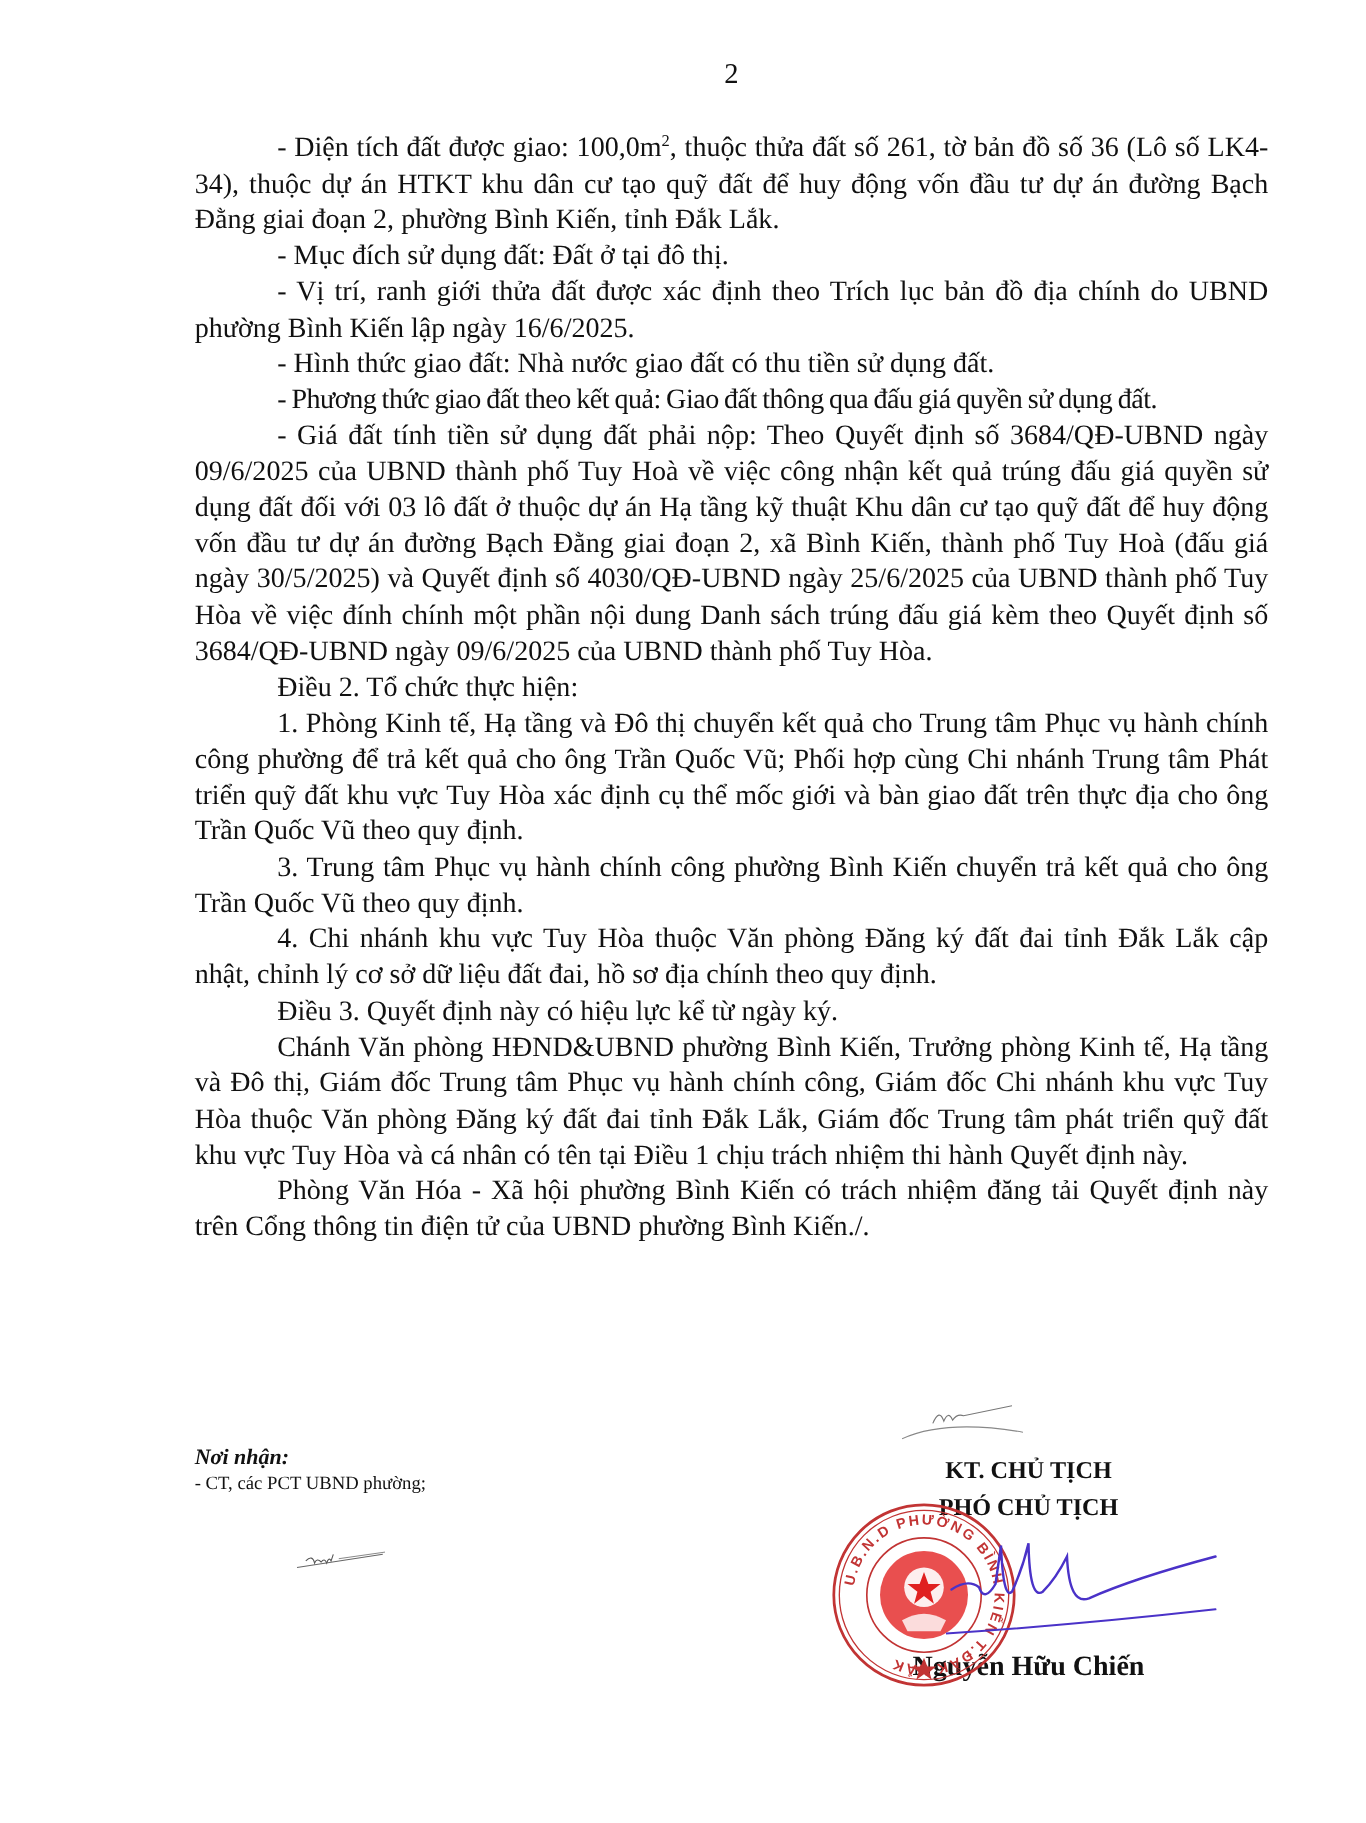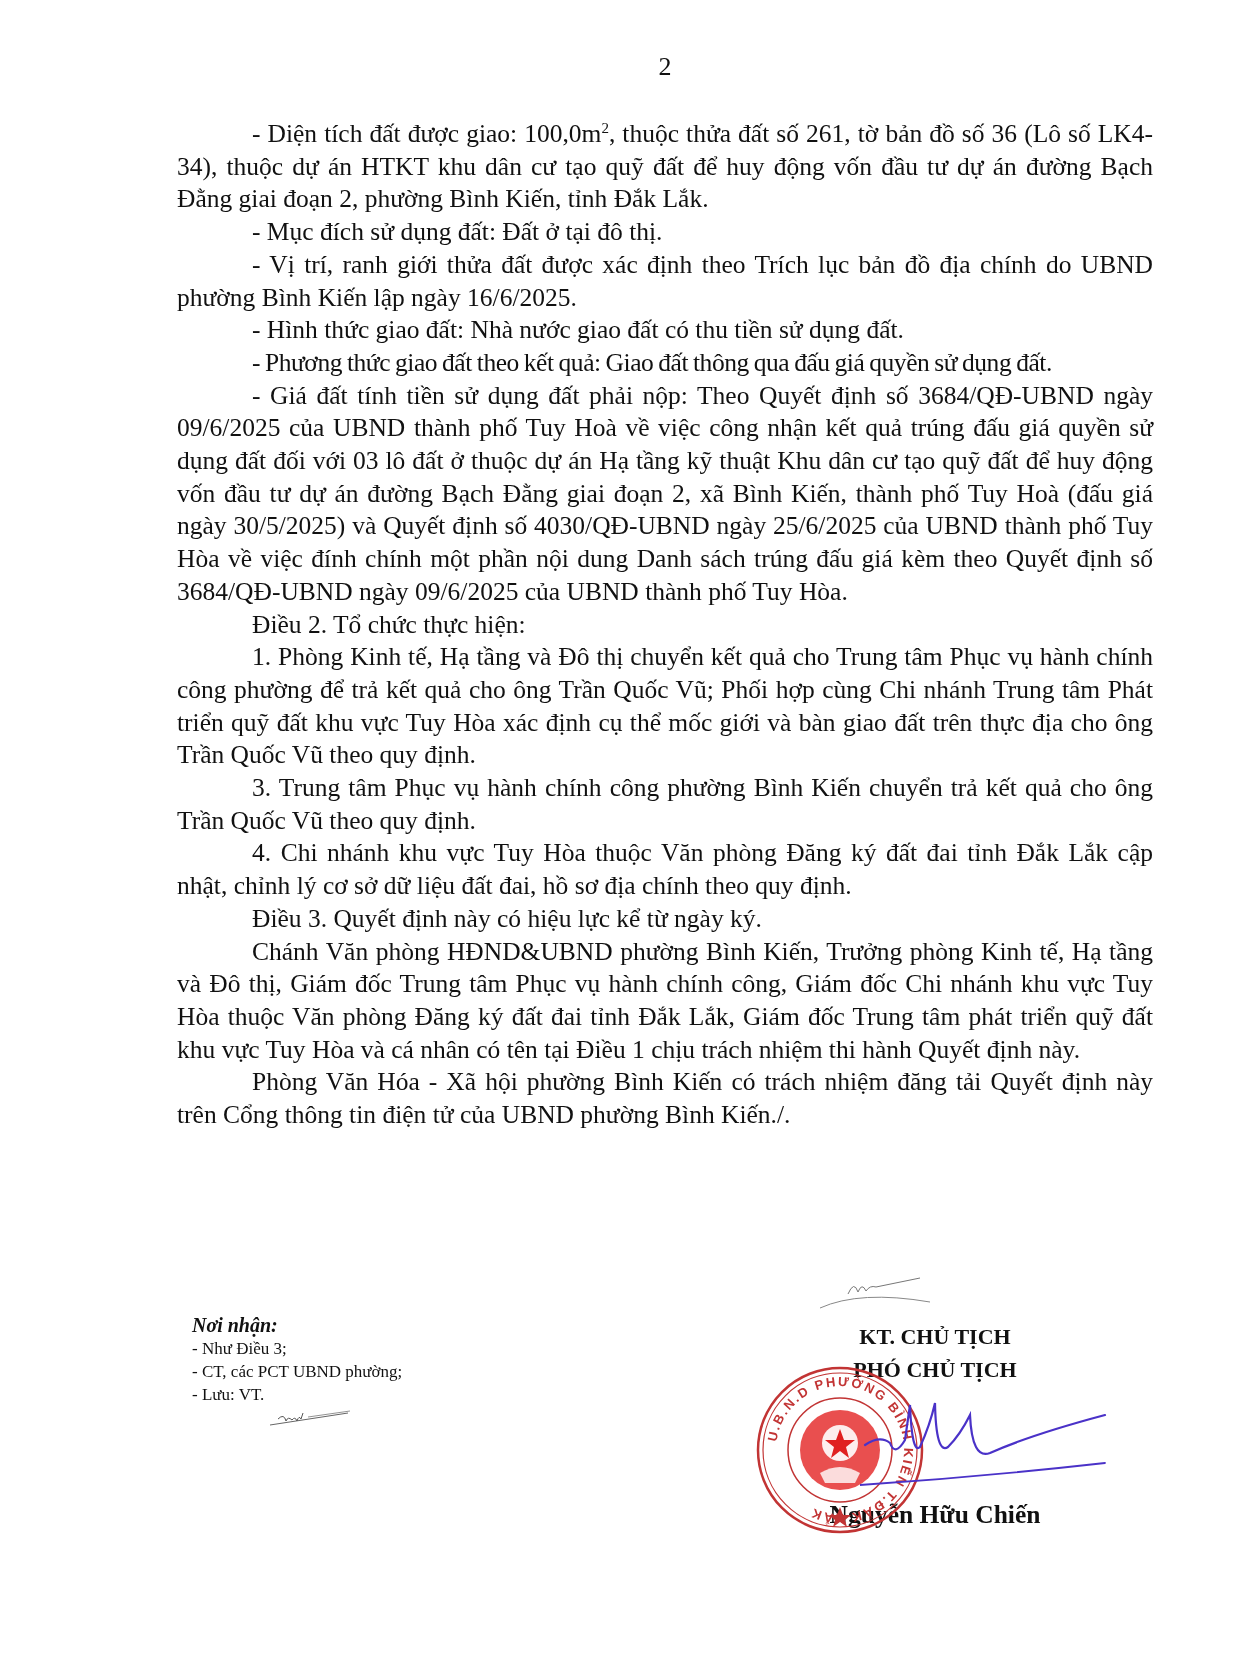--- a/index.html
+++ b/index.html
@@ -4,21 +4,21 @@
 <style>
   html, body { margin: 0; padding: 0; background: #ffffff; }
   body { width: 1242px; height: 1657px; position: relative; overflow: hidden;
          font-family: "Liberation Serif", "DejaVu Serif", serif; color: #111; }
   .page-num { position: absolute; top: 52px; left: 0; width: 1330px; text-align: center; font-size: 26px; }
   .body-text { position: absolute; left: 177px; top: 118px; width: 976px; font-size: 25.5px; line-height: 32.7px; }
   .body-text p { margin: 0; text-align: justify; text-indent: 75px; }
   .body-text p.tight { letter-spacing: -0.45px; word-spacing: -1px; }
   .body-text b { font-weight: normal; }
   sup { font-size: 15px; line-height: 0; vertical-align: 9px; }
-  .recipients { position: absolute; left: 192px; top: 1313px; width: 420px; font-size: 17px; line-height: 23px; }
+  .recipients { position: absolute; left: 177px; top: 1313px; width: 420px; font-size: 17px; line-height: 23px; }
   .recipients .head { font-size: 20px; font-weight: bold; font-style: italic; line-height: 24px; }
   .sig-block { position: absolute; left: 740px; top: 1320px; width: 390px; text-align: center; }
   .sig-title { font-size: 22px; font-weight: bold; line-height: 33px; }
   .sig-name { position: absolute; left: 0; width: 100%; top: 180px; font-size: 25.5px; font-weight: bold; }
   .stamp { position: absolute; left: 755px; top: 1365px; width: 170px; height: 170px; }
   .signature { position: absolute; left: 860px; top: 1385px; width: 250px; height: 130px; }
   .initials { position: absolute; }
 </style>
 </head>
 <body>
@@ -36,23 +36,21 @@
   <p>1. Phòng Kinh tế, Hạ tầng và Đô thị chuyển kết quả cho Trung tâm Phục vụ hành chính công phường để trả kết quả cho ông Trần Quốc Vũ; Phối hợp cùng Chi nhánh Trung tâm Phát triển quỹ đất khu vực Tuy Hòa xác định cụ thể mốc giới và bàn giao đất trên thực địa cho ông Trần Quốc Vũ theo quy định.</p>
   <p>3. Trung tâm Phục vụ hành chính công phường Bình Kiến chuyển trả kết quả cho ông Trần Quốc Vũ theo quy định.</p>
   <p>4. Chi nhánh khu vực Tuy Hòa thuộc Văn phòng Đăng ký đất đai tỉnh Đắk Lắk cập nhật, chỉnh lý cơ sở dữ liệu đất đai, hồ sơ địa chính theo quy định.</p>
   <p><b>Điều 3.</b><span> Quyết định này có hiệu lực kể từ ngày ký.</span></p>
   <p>Chánh Văn phòng HĐND&amp;UBND phường Bình Kiến, Trưởng phòng Kinh tế, Hạ tầng và Đô thị, Giám đốc Trung tâm Phục vụ hành chính công, Giám đốc Chi nhánh khu vực Tuy Hòa thuộc Văn phòng Đăng ký đất đai tỉnh Đắk Lắk, Giám đốc Trung tâm phát triển quỹ đất khu vực Tuy Hòa và cá nhân có tên tại Điều 1 chịu trách nhiệm thi hành Quyết định này.</p>
   <p>Phòng Văn Hóa - Xã hội phường Bình Kiến có trách nhiệm đăng tải Quyết định này trên Cổng thông tin điện tử của UBND phường Bình Kiến./.</p>
 </div>
 
 <div class="recipients">
   <div class="head">Nơi nhận:</div>
-  <div>- Như Điều 3;</div>
   <div>- CT, các PCT UBND phường;</div>
-  <div>- Lưu: VT.</div>
 </div>
 
 <svg class="initials" style="left:268px; top:1405px;" width="90" height="24">
   <path d="M2 20 L80 8" stroke="#666" stroke-width="1" fill="none"></path>
   <path d="M10 14 q6 -6 8 2 q2 -5 6 -1 q3 -4 5 1 q2 -6 4 -2 l2 -6" stroke="#555" stroke-width="1" fill="none"></path>
   <path d="M40 12 L82 6" stroke="#777" stroke-width="0.8" fill="none"></path>
 </svg>
 
 <svg class="initials" style="left:820px; top:1272px;" width="110" height="40">
   <path d="M0 36 Q40 18 110 30" stroke="#888" stroke-width="1" fill="none"></path>

